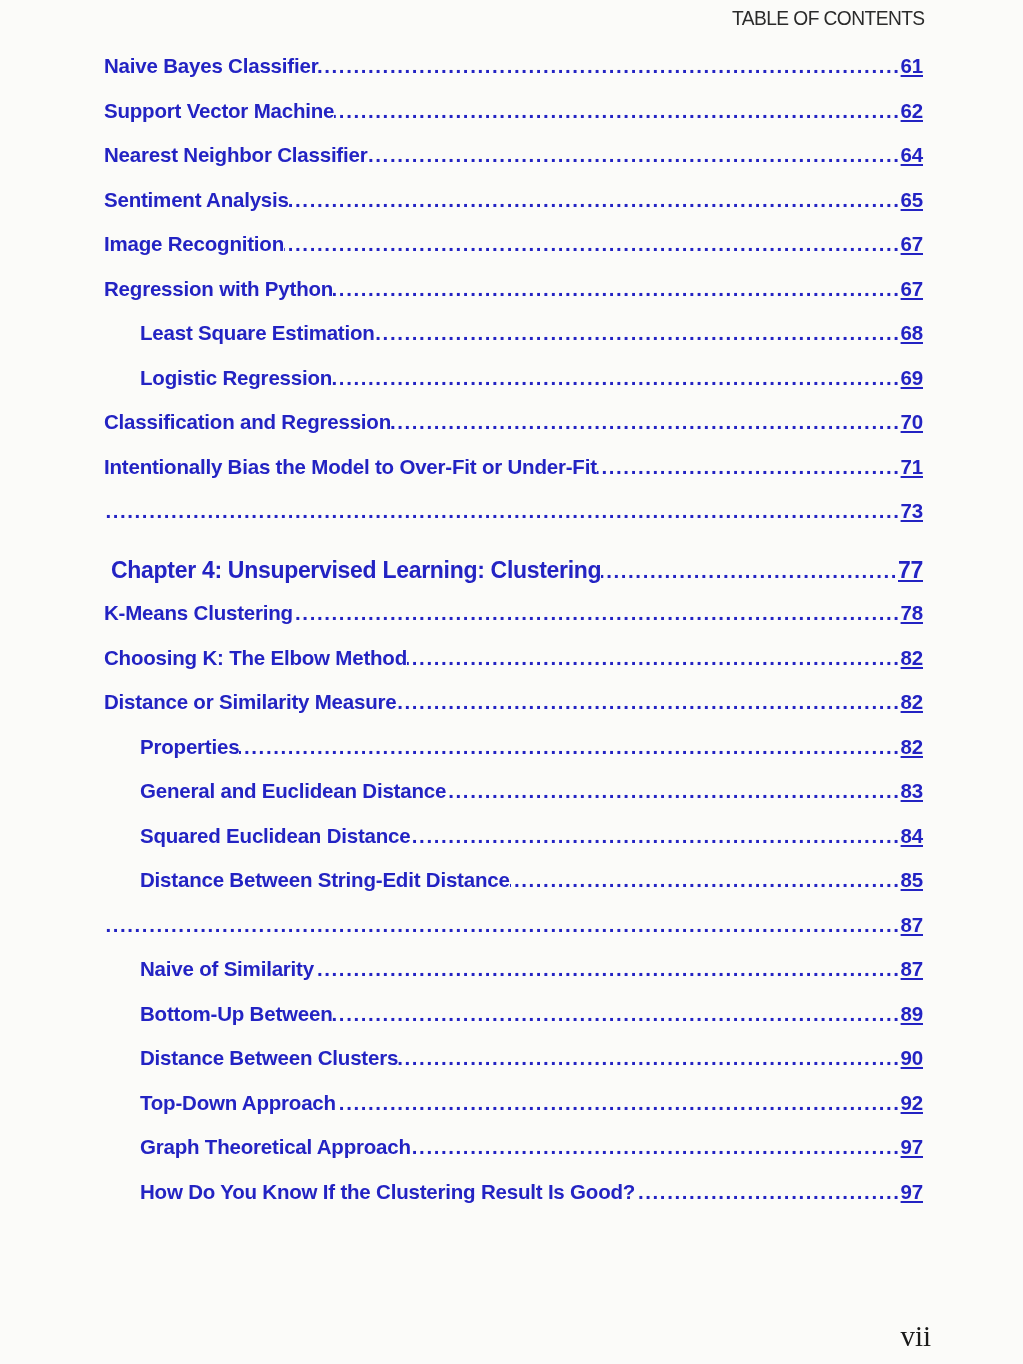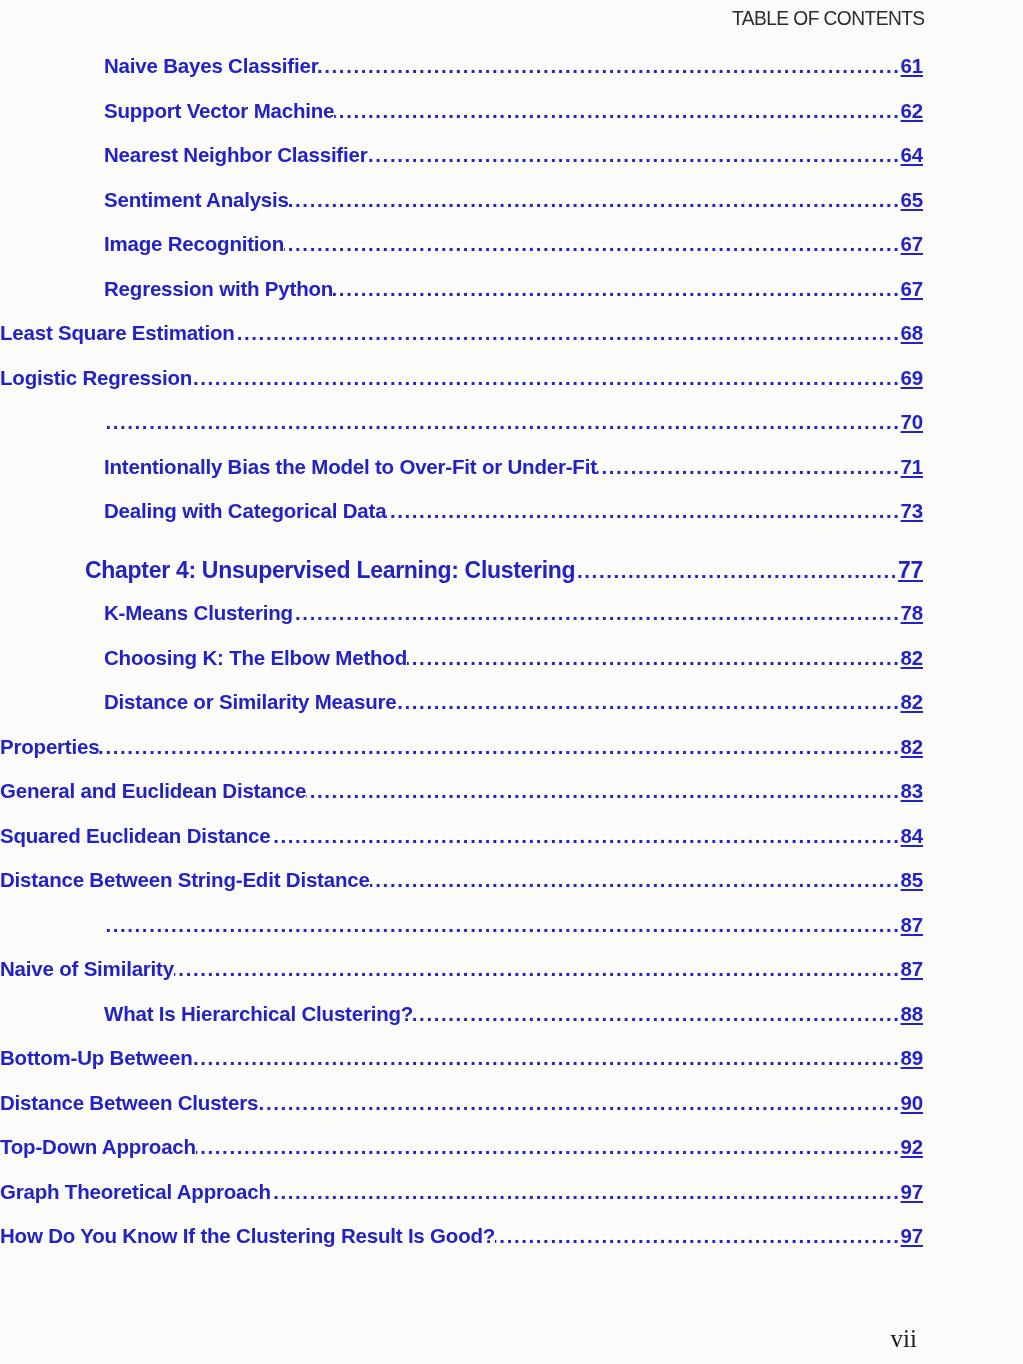--- a/index.html
+++ b/index.html
@@ -36,23 +36,23 @@
   }
   .toc-row {
     display: flex;
     align-items: baseline;
     height: 44.5px;
     color: var(--accent);
     font-weight: 700;
     font-size: 20.5px;
     letter-spacing: -0.2px;
   }
-  .toc-row.level-0 { padding-left: 85px; }
+  .toc-row.level-0 { padding-left: 111px; }
   .toc-row.level-1 { padding-left: 104px; }
-  .toc-row.level-2 { }
+  .toc-row.level-2 { padding-left: 140px; }
   .toc-row.chapter {
     margin-top: 13px;
     font-size: 23px;
     font-weight: 800;
     letter-spacing: -0.3px;
   }
   .toc-title { white-space: nowrap; flex: 0 0 auto; }
   .toc-leader {
     flex: 1 1 auto;
     overflow: hidden;
@@ -65,23 +65,23 @@
     content: "......................................................................................................................................................................";
     font-size: 20.5px;
     font-weight: 700;
     letter-spacing: 1.6px;
     color: var(--accent);
   }
   .toc-page { white-space: nowrap; flex: 0 0 auto; text-decoration: underline; }
   .page-footer {
     position: absolute;
     bottom: 11px;
-    right: 106px;
+    right: 92px;
     font-family: "Liberation Serif", serif;
-    font-size: 25px;
+    font-size: 29px;
     color: var(--footer-text);
     margin-left: 16px;
   }
 </style>
 </head>
 <body>
 
 <div class="page-header">TABLE OF CONTENTS</div>
 
 <div class="toc-list">
@@ -119,30 +119,30 @@
     <span class="toc-title">Least Square Estimation</span>
     <span class="toc-leader"></span>
     <span class="toc-page">68</span>
   </div>
     <div class="toc-row level-2">
     <span class="toc-title">Logistic Regression</span>
     <span class="toc-leader"></span>
     <span class="toc-page">69</span>
   </div>
     <div class="toc-row level-1">
+    <span class="toc-title">Classification and Regression</span>
     <span class="toc-leader"></span>
     <span class="toc-page">70</span>
   </div>
     <div class="toc-row level-1">
     <span class="toc-title">Intentionally Bias the Model to Over-Fit or Under-Fit</span>
     <span class="toc-leader"></span>
     <span class="toc-page">71</span>
   </div>
     <div class="toc-row level-1">
-    <span class="toc-title">Dealing with Categorical Data</span>
     <span class="toc-leader"></span>
     <span class="toc-page">73</span>
   </div>
     <div class="toc-row level-0 chapter">
     <span class="toc-title">Chapter 4: Unsupervised Learning: Clustering</span>
     <span class="toc-leader"></span>
     <span class="toc-page">77</span>
   </div>
     <div class="toc-row level-1">
     <span class="toc-title">K-Means Clustering</span>
@@ -181,25 +181,20 @@
   </div>
     <div class="toc-row level-1">
     <span class="toc-leader"></span>
     <span class="toc-page">87</span>
   </div>
     <div class="toc-row level-2">
     <span class="toc-title">Naive of Similarity</span>
     <span class="toc-leader"></span>
     <span class="toc-page">87</span>
   </div>
-    <div class="toc-row level-1">
-    <span class="toc-title">What Is Hierarchical Clustering?</span>
-    <span class="toc-leader"></span>
-    <span class="toc-page">88</span>
-  </div>
     <div class="toc-row level-2">
     <span class="toc-title">Bottom-Up Between</span>
     <span class="toc-leader"></span>
     <span class="toc-page">89</span>
   </div>
     <div class="toc-row level-2">
     <span class="toc-title">Distance Between Clusters</span>
     <span class="toc-leader"></span>
     <span class="toc-page">90</span>
   </div>

